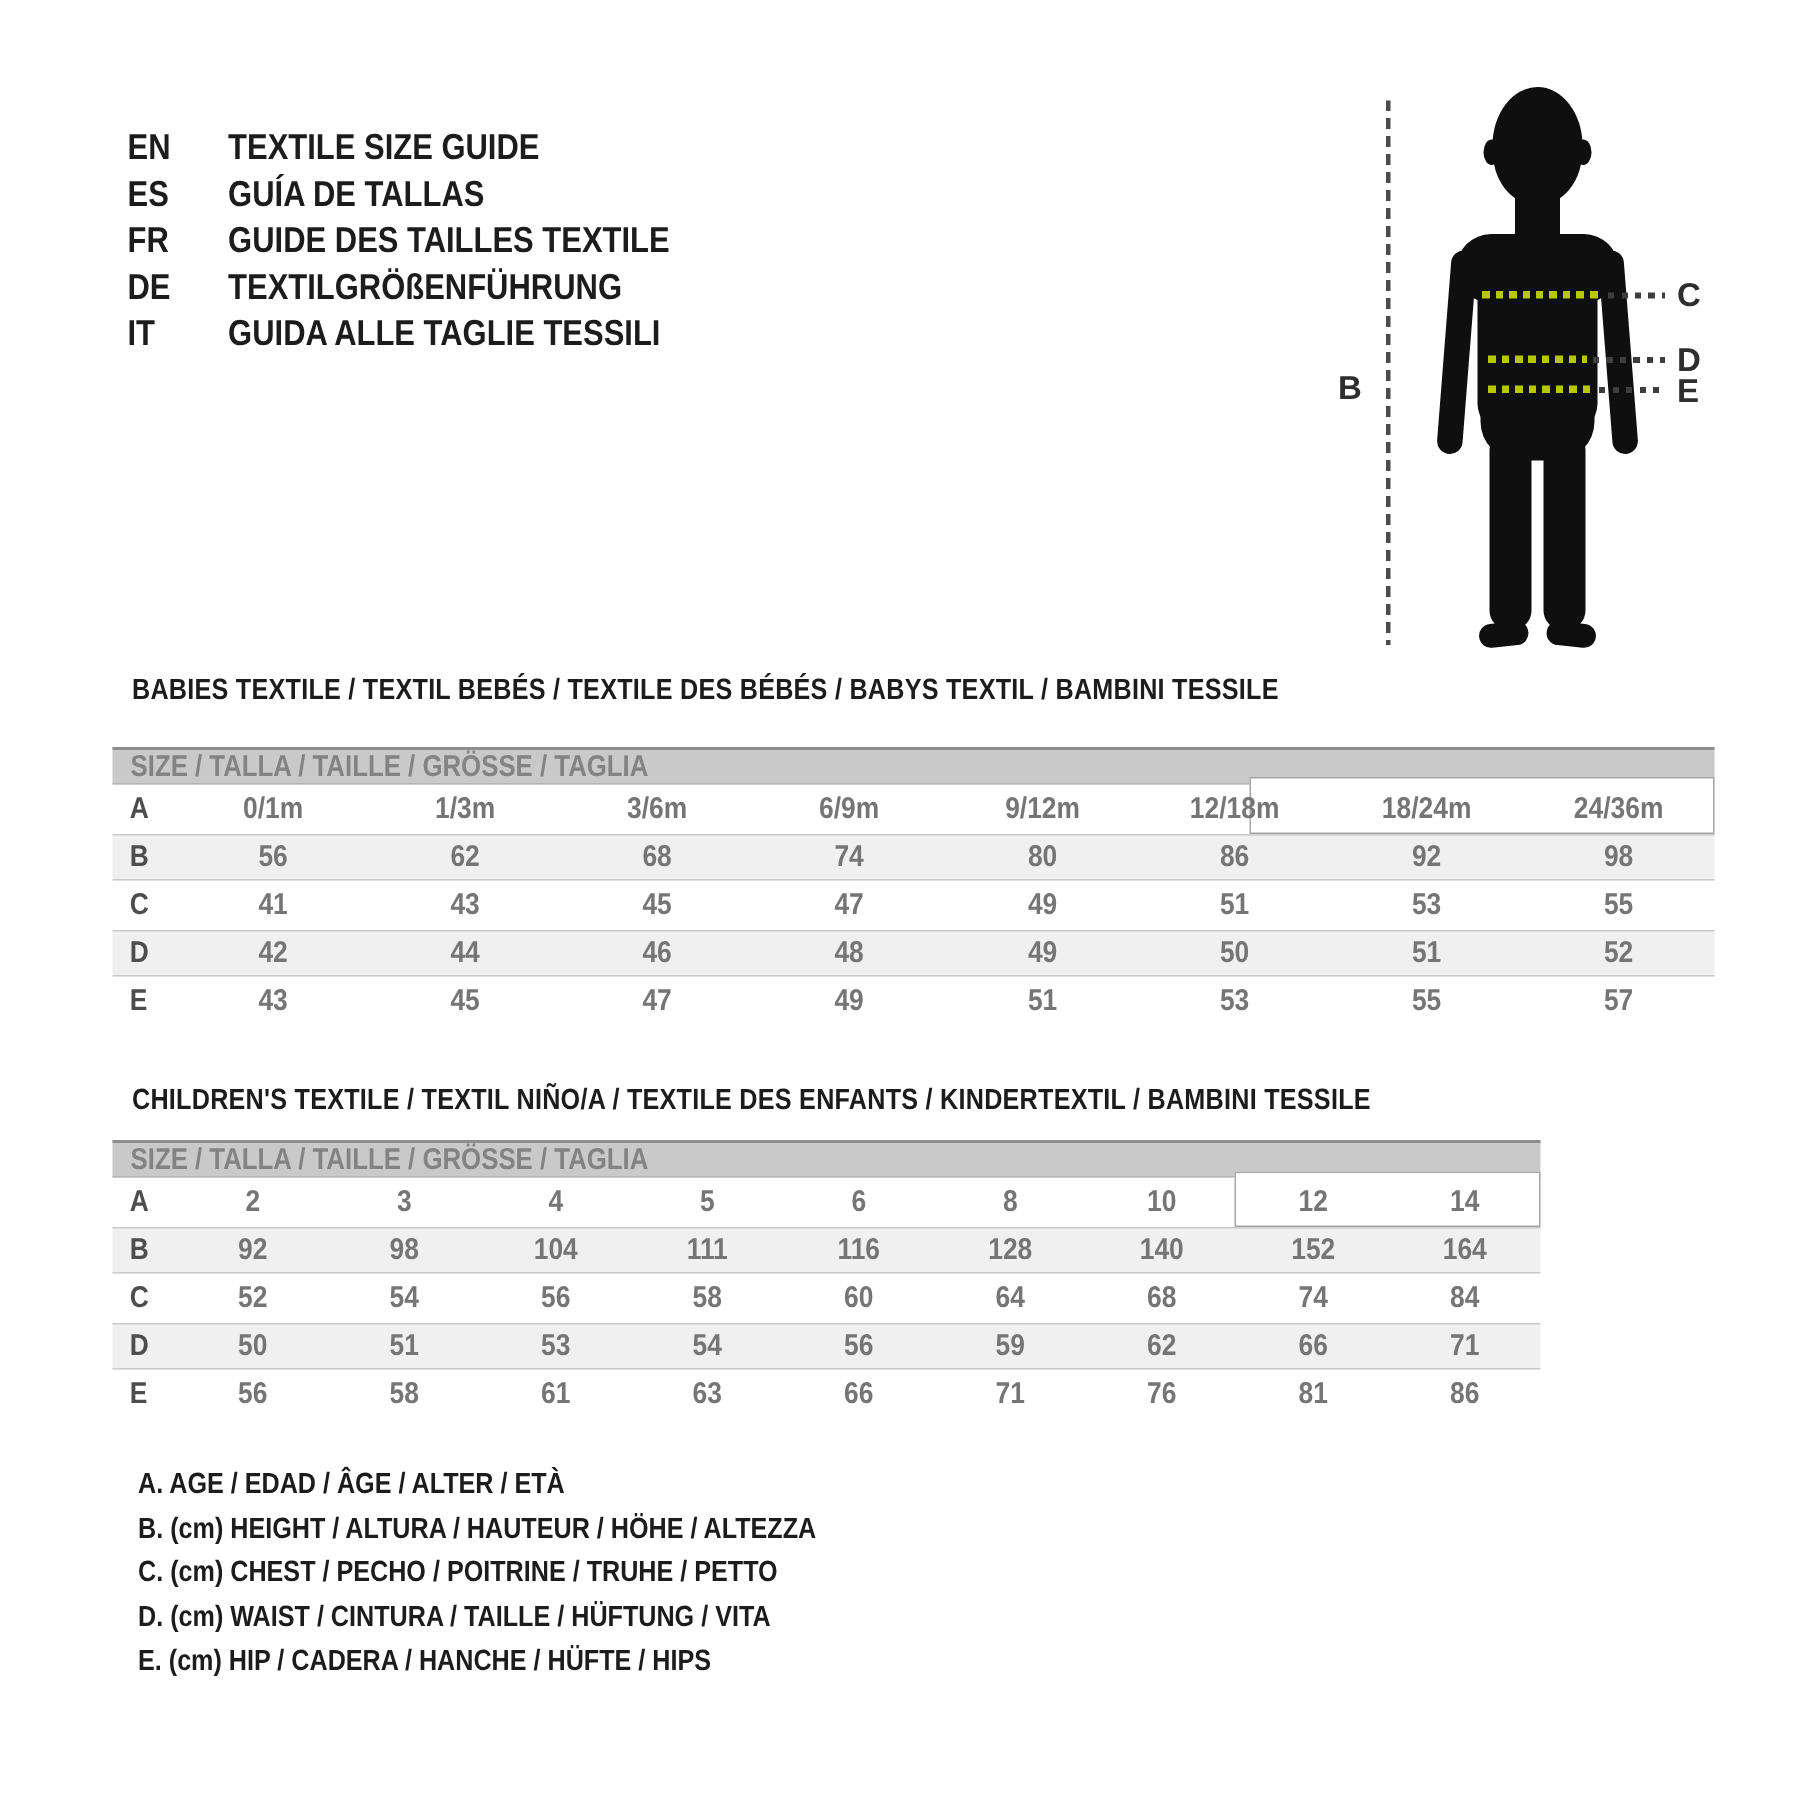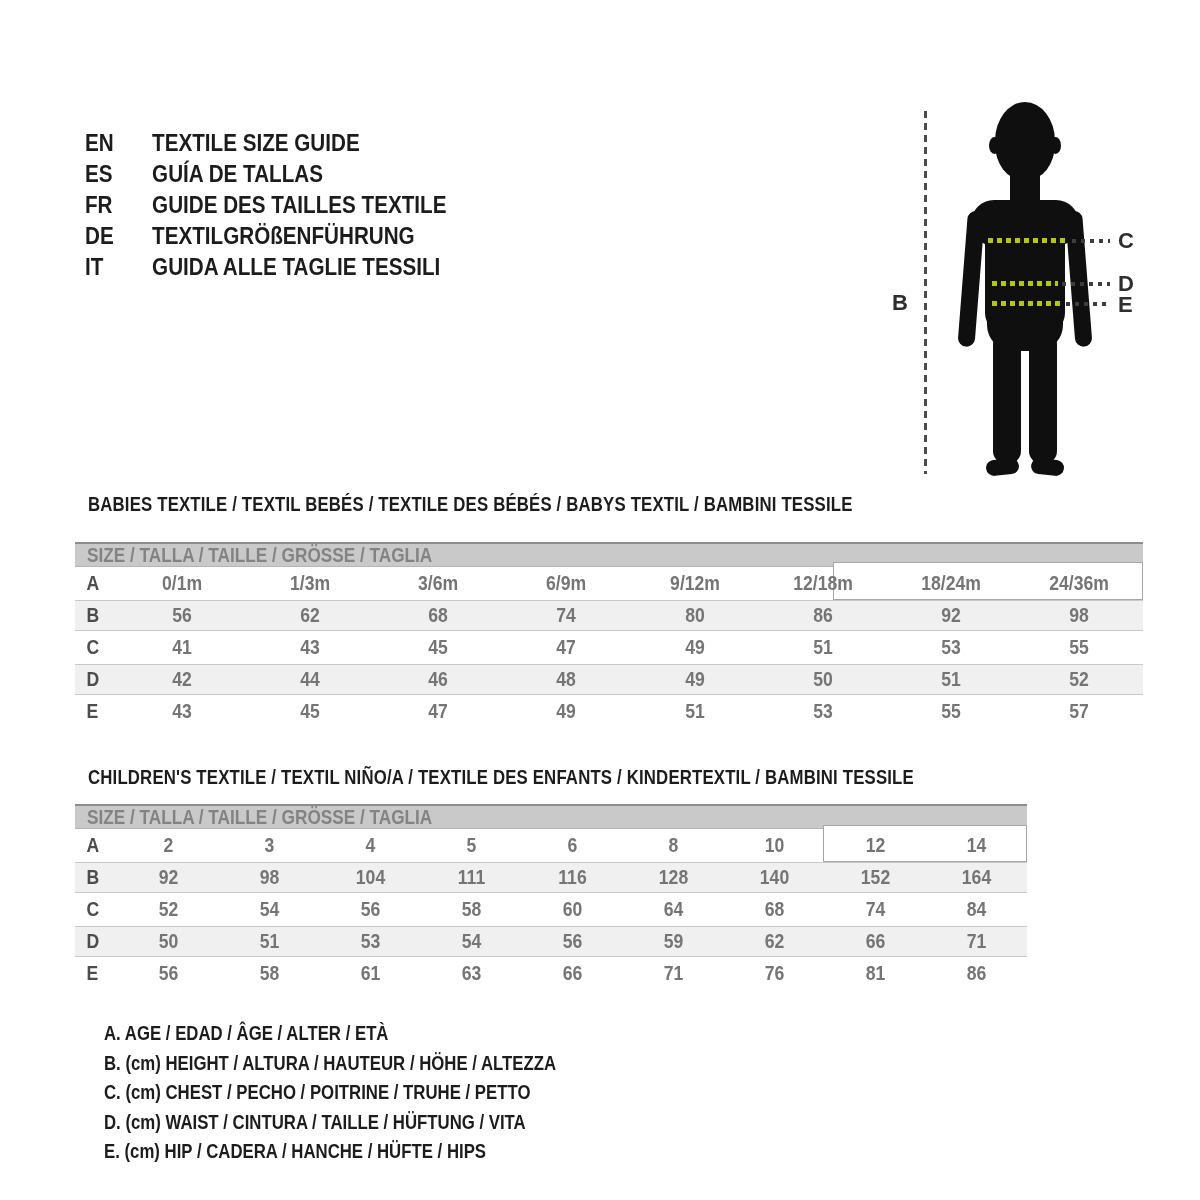--- a/index.html
+++ b/index.html
@@ -10,21 +10,21 @@
     --row-shade:#f0f0f0;
     --text-dark:#1c1c1c;
     --value-text:#757575;
   }
   *{box-sizing:border-box;margin:0;padding:0;}
   html,body{background:#fff;}
   body{
     width:1200px;height:1200px;position:relative;overflow:hidden;
     font-family:"Liberation Sans", sans-serif;color:var(--text-dark);
   }
-  .page{position:absolute;inset:0;background:#fff;margin-top:44px;}
+  .page{position:absolute;inset:0;background:#fff;}
 
   
   .lang-block{position:absolute;left:85px;top:83px;}
   .lang-row{display:flex;line-height:31px;font-size:24px;font-weight:700;
     transform:scaleX(0.86);transform-origin:0 50%;white-space:nowrap;}
   .lang-code{width:78px;flex:none;}
 
   
   .figure{position:absolute;left:950px;top:55px;width:160px;height:385px;}
   .figure .part{position:absolute;background:var(--silhouette);}
@@ -80,21 +80,21 @@
   .trow.shade{background:var(--row-shade);border-top:1px solid #c9c9c9;border-bottom:1px solid #c9c9c9;height:31px;}
   .tlabel{width:43px;padding-left:13px;flex:none;font-size:20px;font-weight:700;color:#4d4d4d;
     transform:scaleX(0.88);transform-origin:0 50%;}
   .tcell{flex:1;text-align:center;font-size:20px;font-weight:700;color:var(--value-text);
     transform:scaleX(0.88);}
   .hl-box{position:absolute;right:0;background:#fff;border:1px solid #a6a6a6;}
   #babies-hl{left:758px;top:-5px;height:38px;}
   #children-hl{left:748px;top:-4px;height:37px;}
 
   
-  .legend{position:absolute;left:104px;top:975px;}
+  .legend{position:absolute;left:92px;top:975px;}
   .legend-line{line-height:29.5px;font-size:19.5px;font-weight:700;white-space:nowrap;
     transform:scaleX(0.86);transform-origin:0 50%;}
 </style>
 </head>
 <body>
 
 <div class="page">
 
   <div class="lang-block">
       <div class="lang-row">

